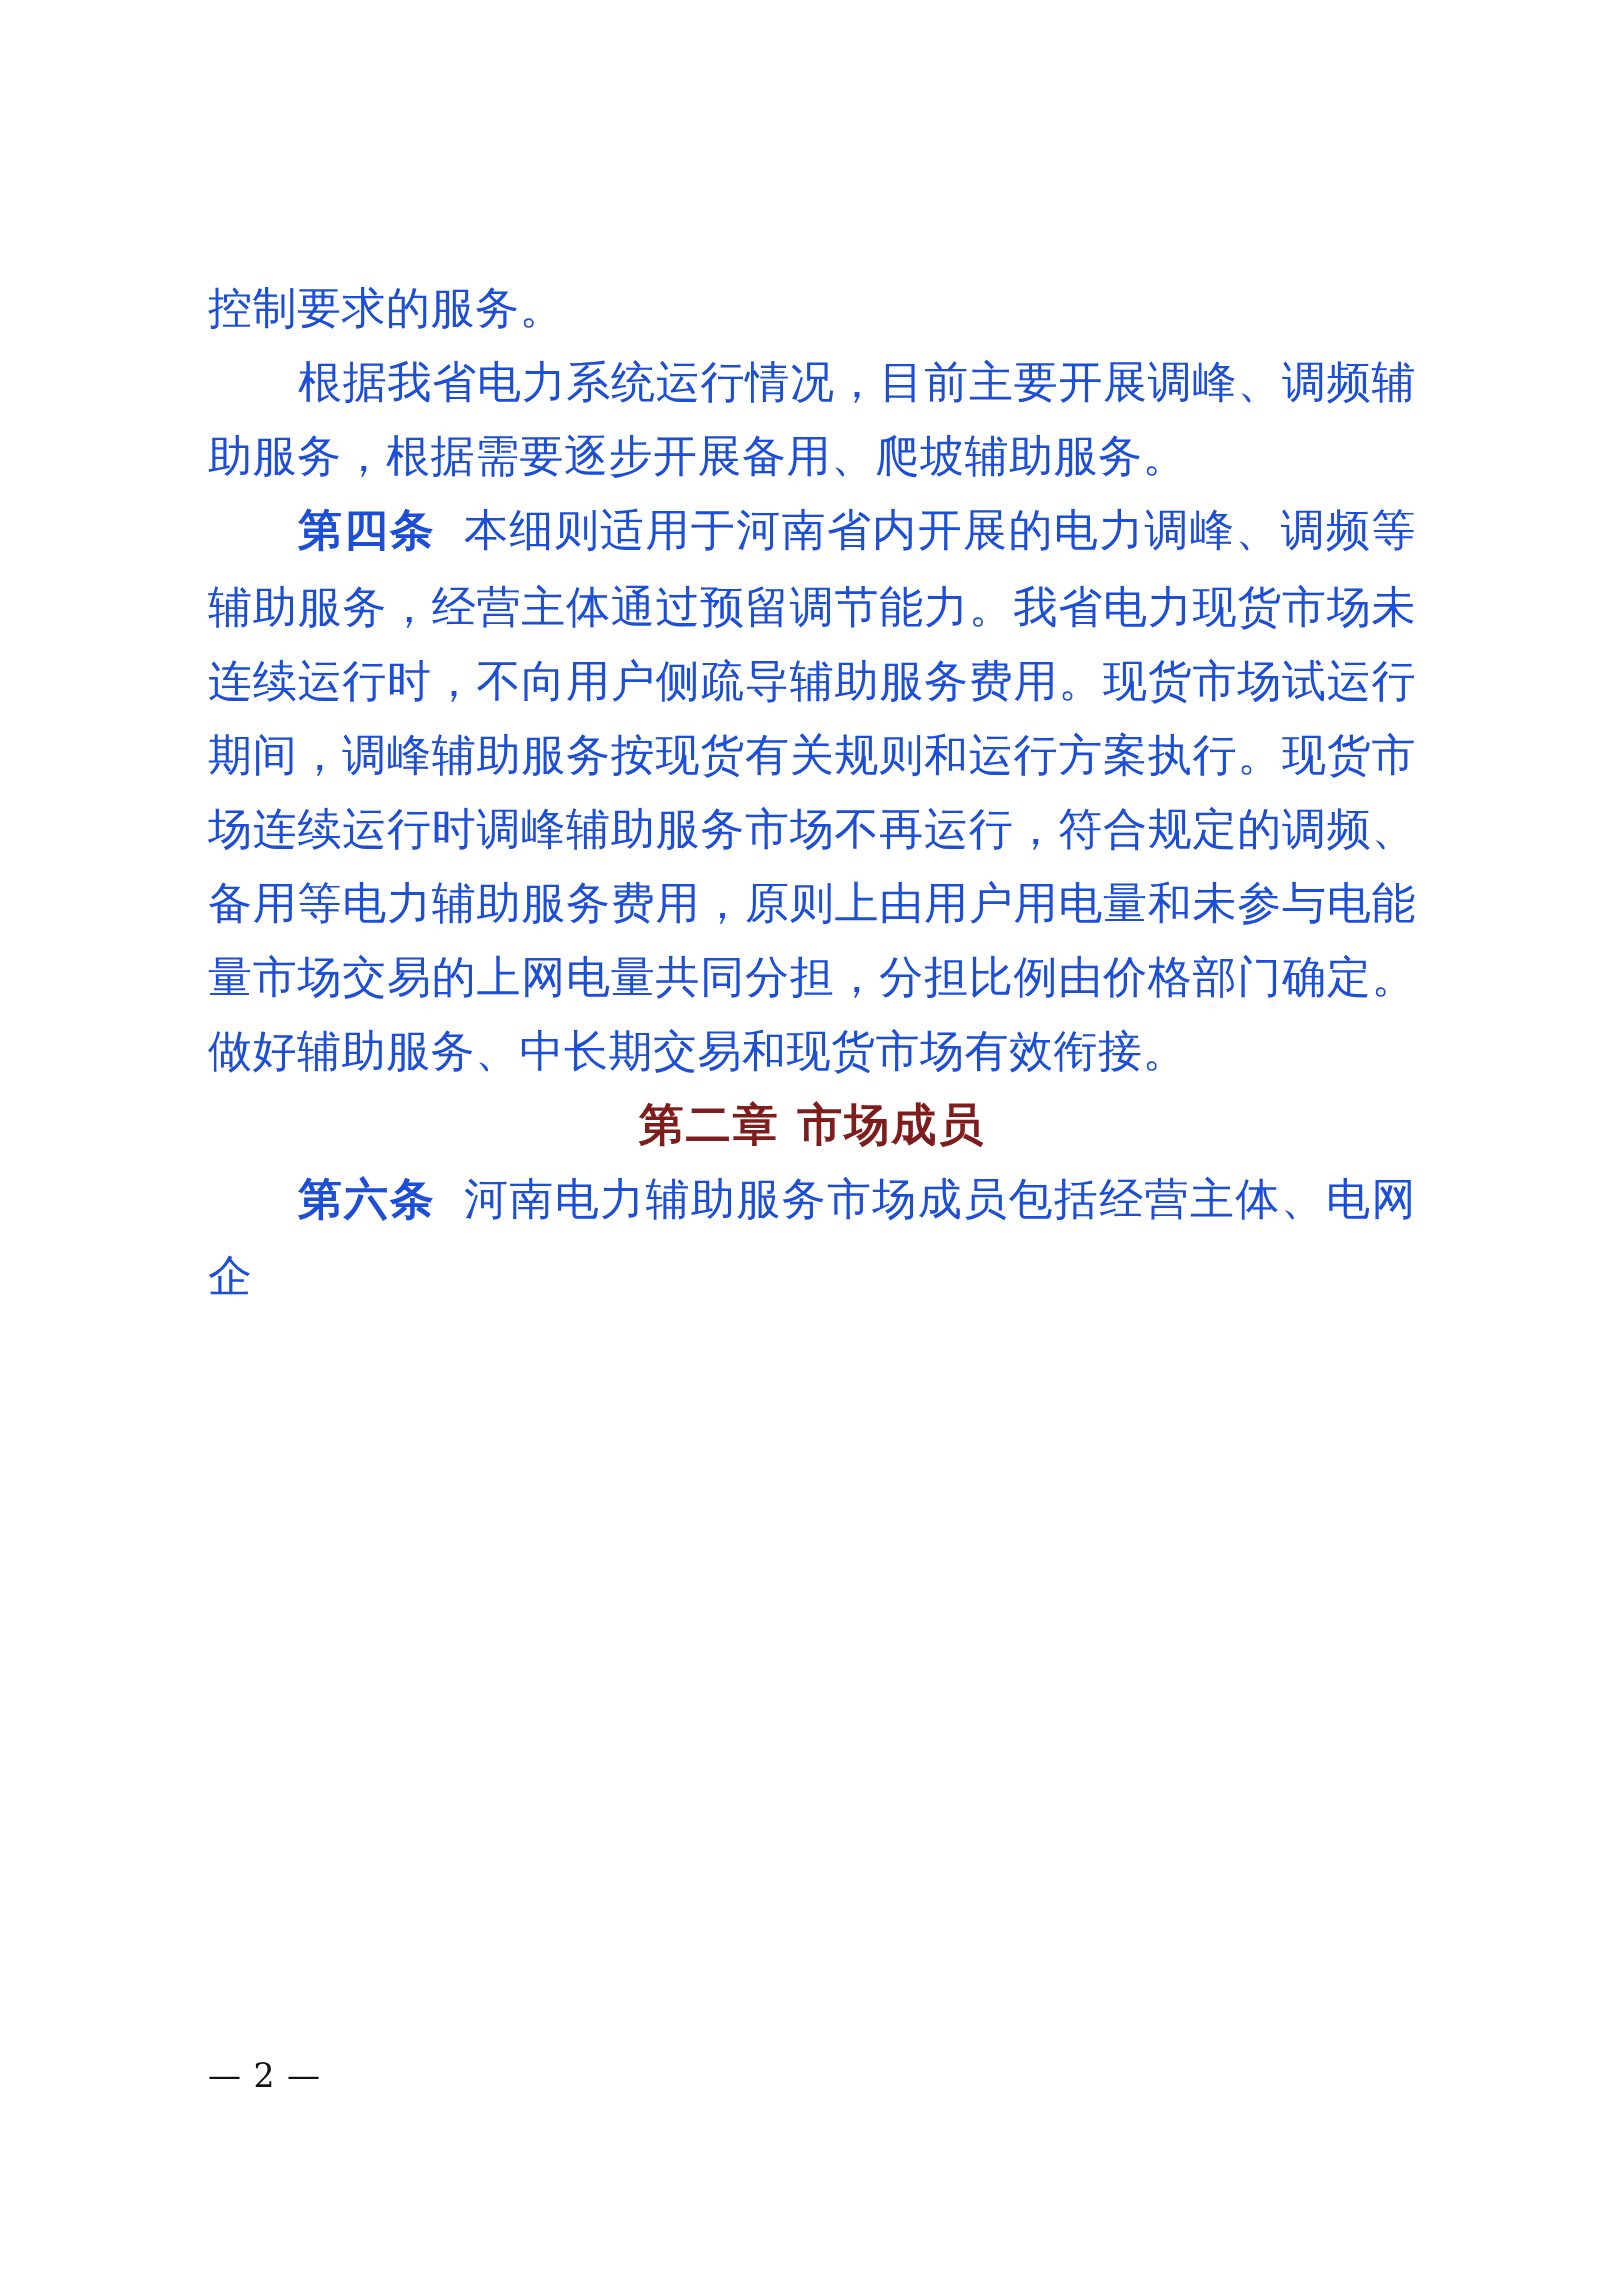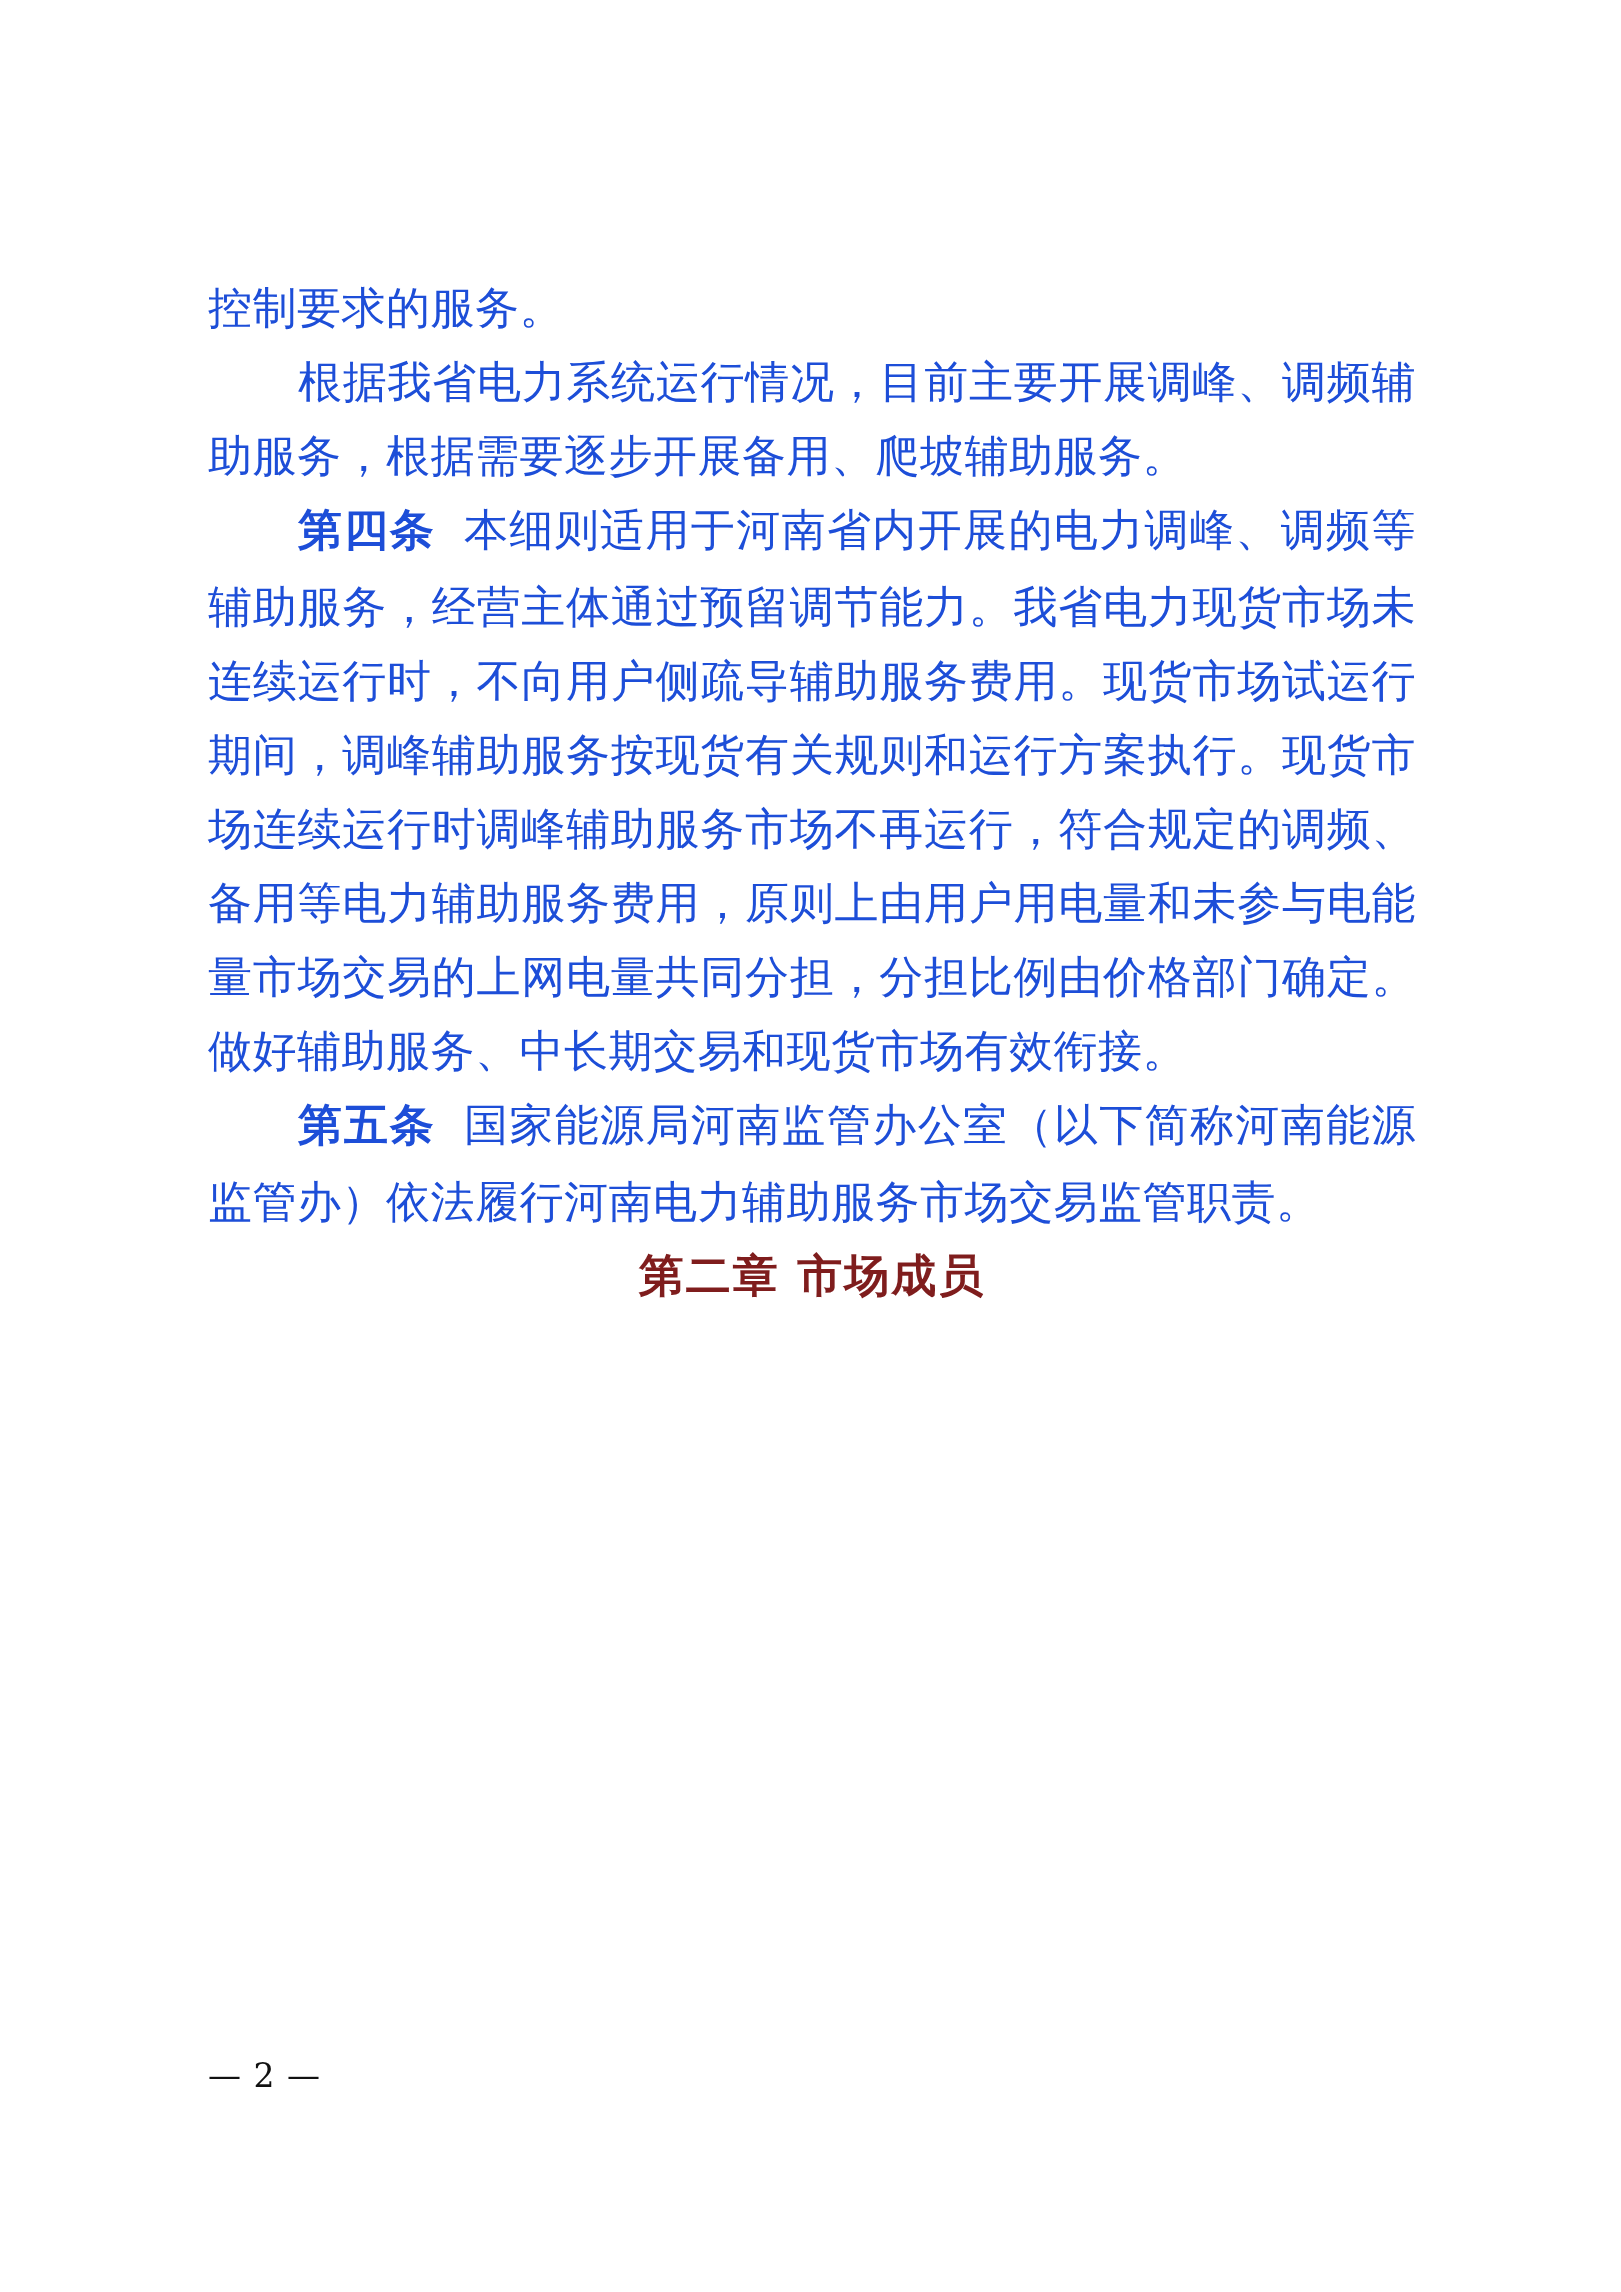--- a/index.html
+++ b/index.html
@@ -82,23 +82,23 @@
   <div class="body-block">
 
     <p class="para">控制要求的服务。</p>
 
 
 
     <p class="para indent">根据我省电力系统运行情况，目前主要开展调峰、调频辅助服务，根据需要逐步开展备用、爬坡辅助服务。</p>
 
     <p class="para indent"><span class="article-no">第四条 </span><span>本细则适用于河南省内开展的电力调峰、调频等辅助服务，经营主体通过预留调节能力。我省电力现货市场未连续运行时，不向用户侧疏导辅助服务费用。现货市场试运行期间，调峰辅助服务按现货有关规则和运行方案执行。现货市场连续运行时调峰辅助服务市场不再运行，符合规定的调频、备用等电力辅助服务费用，原则上由用户用电量和未参与电能量市场交易的上网电量共同分担，分担比例由价格部门确定。做好辅助服务、中长期交易和现货市场有效衔接。</span></p>
 
-    <p class="para indent"><span class="article-no">第五条 </span><span>国家能源局河南监管办公室（以下简称河南能源监管办）依法履行河南电力辅助服务市场交易监管职责。</span></p>
 
     <h2 class="chapter-heading">第二章 市场成员</h2>
 
+    <p class="para indent"><span class="article-no">第六条 </span><span>河南电力辅助服务市场成员包括经营主体、电网企</span></p>
 
   </div>
 
   <div class="page-footer">— 2 —</div>
 
 </div>
 
 
 </body></html>

